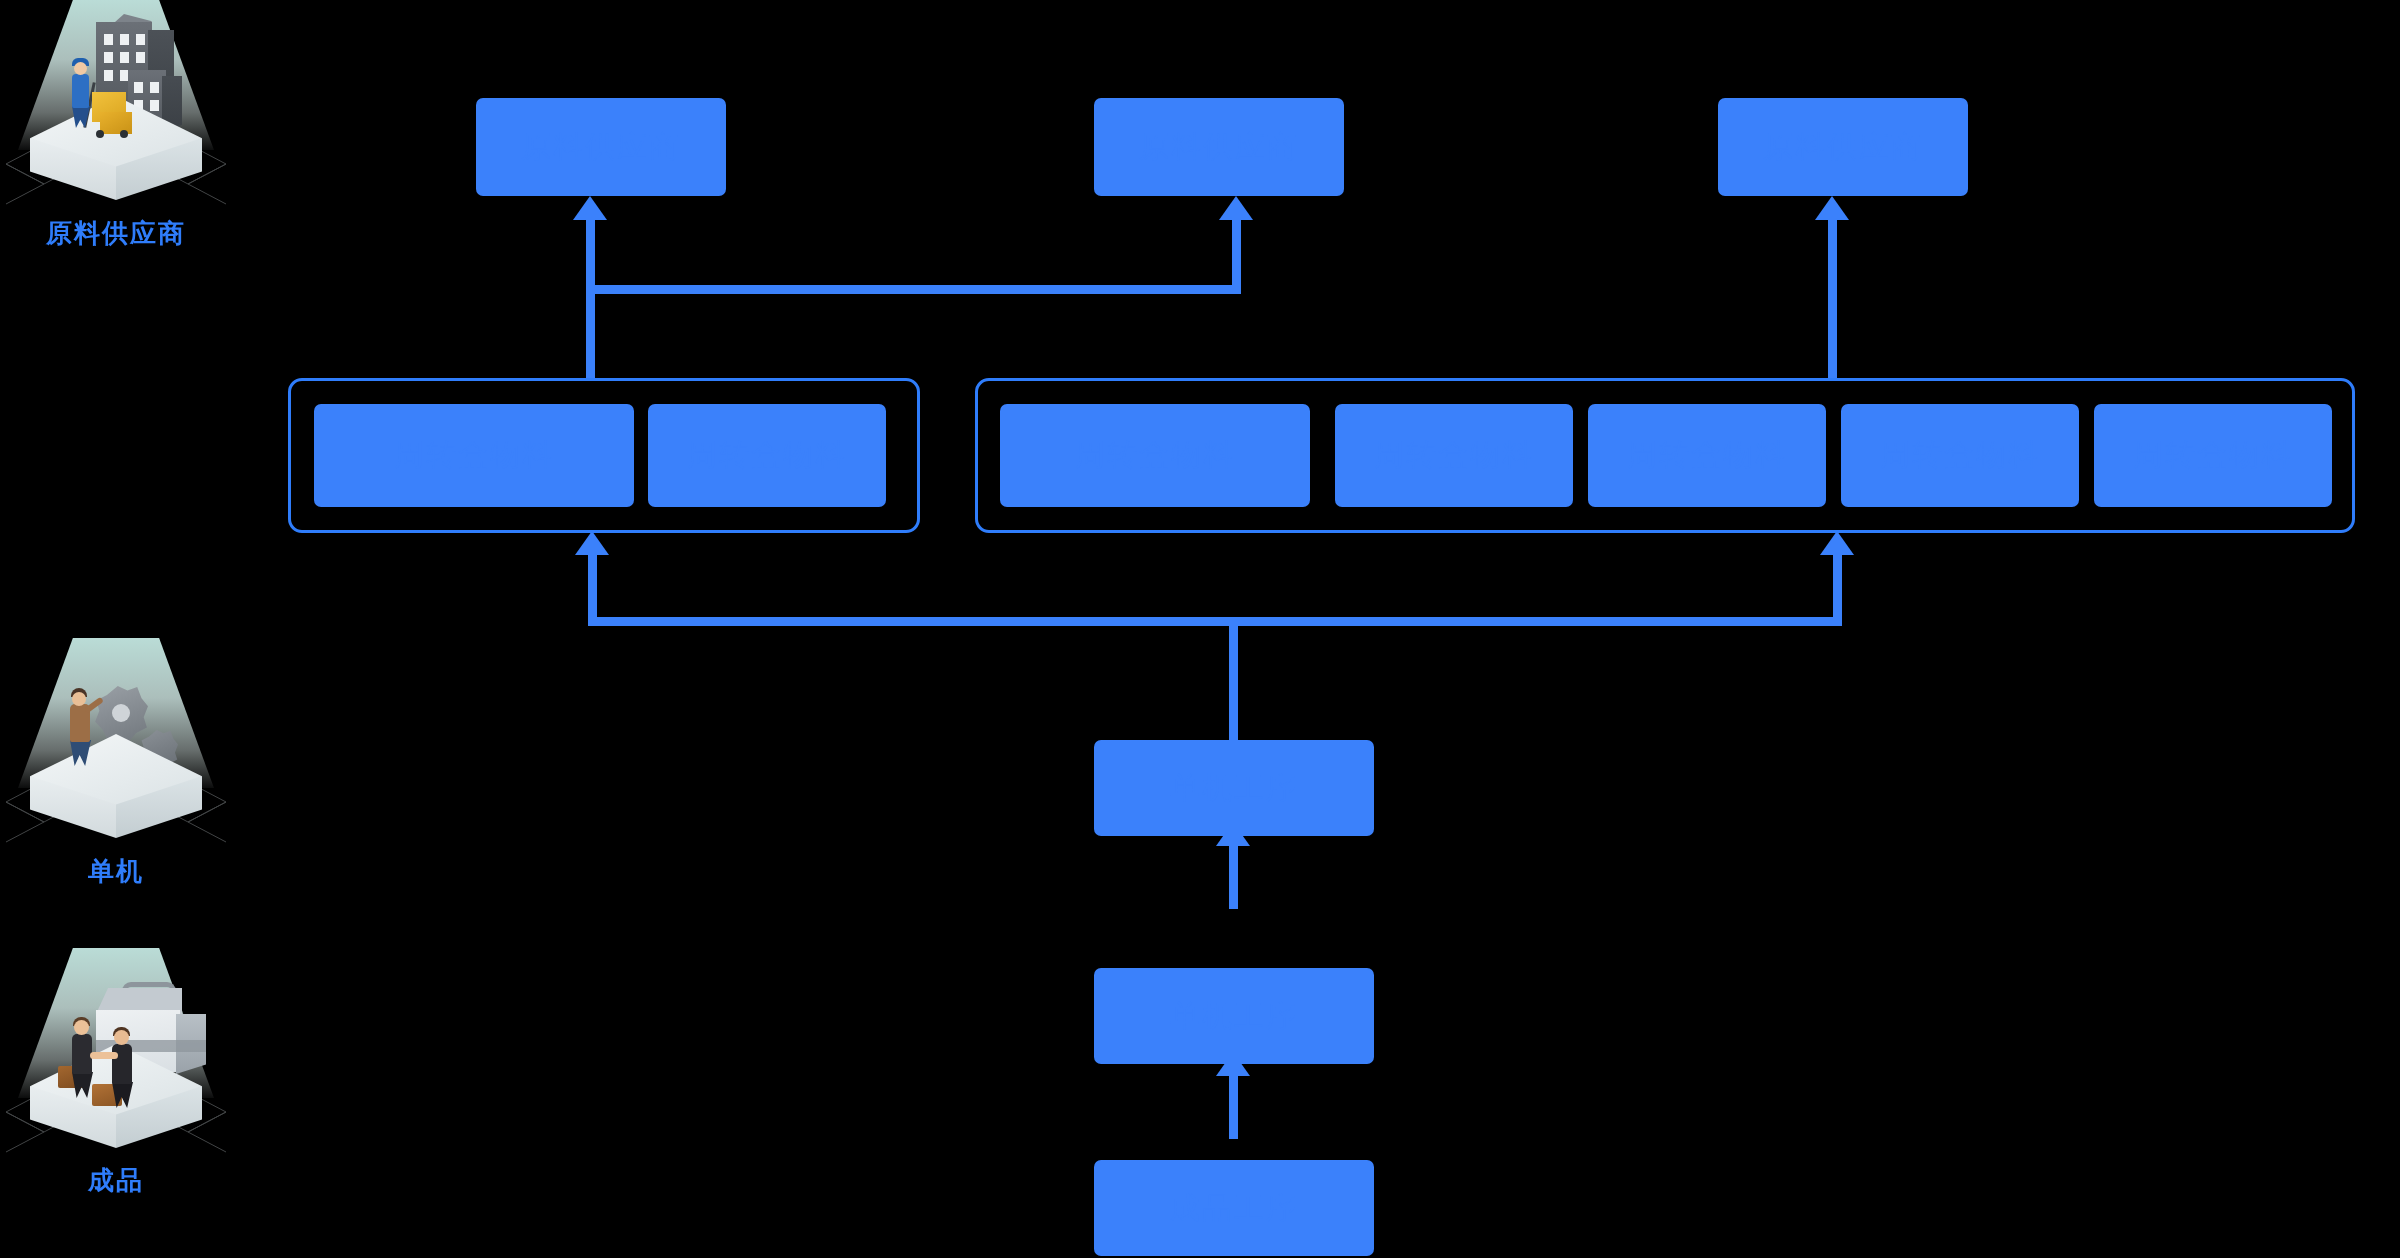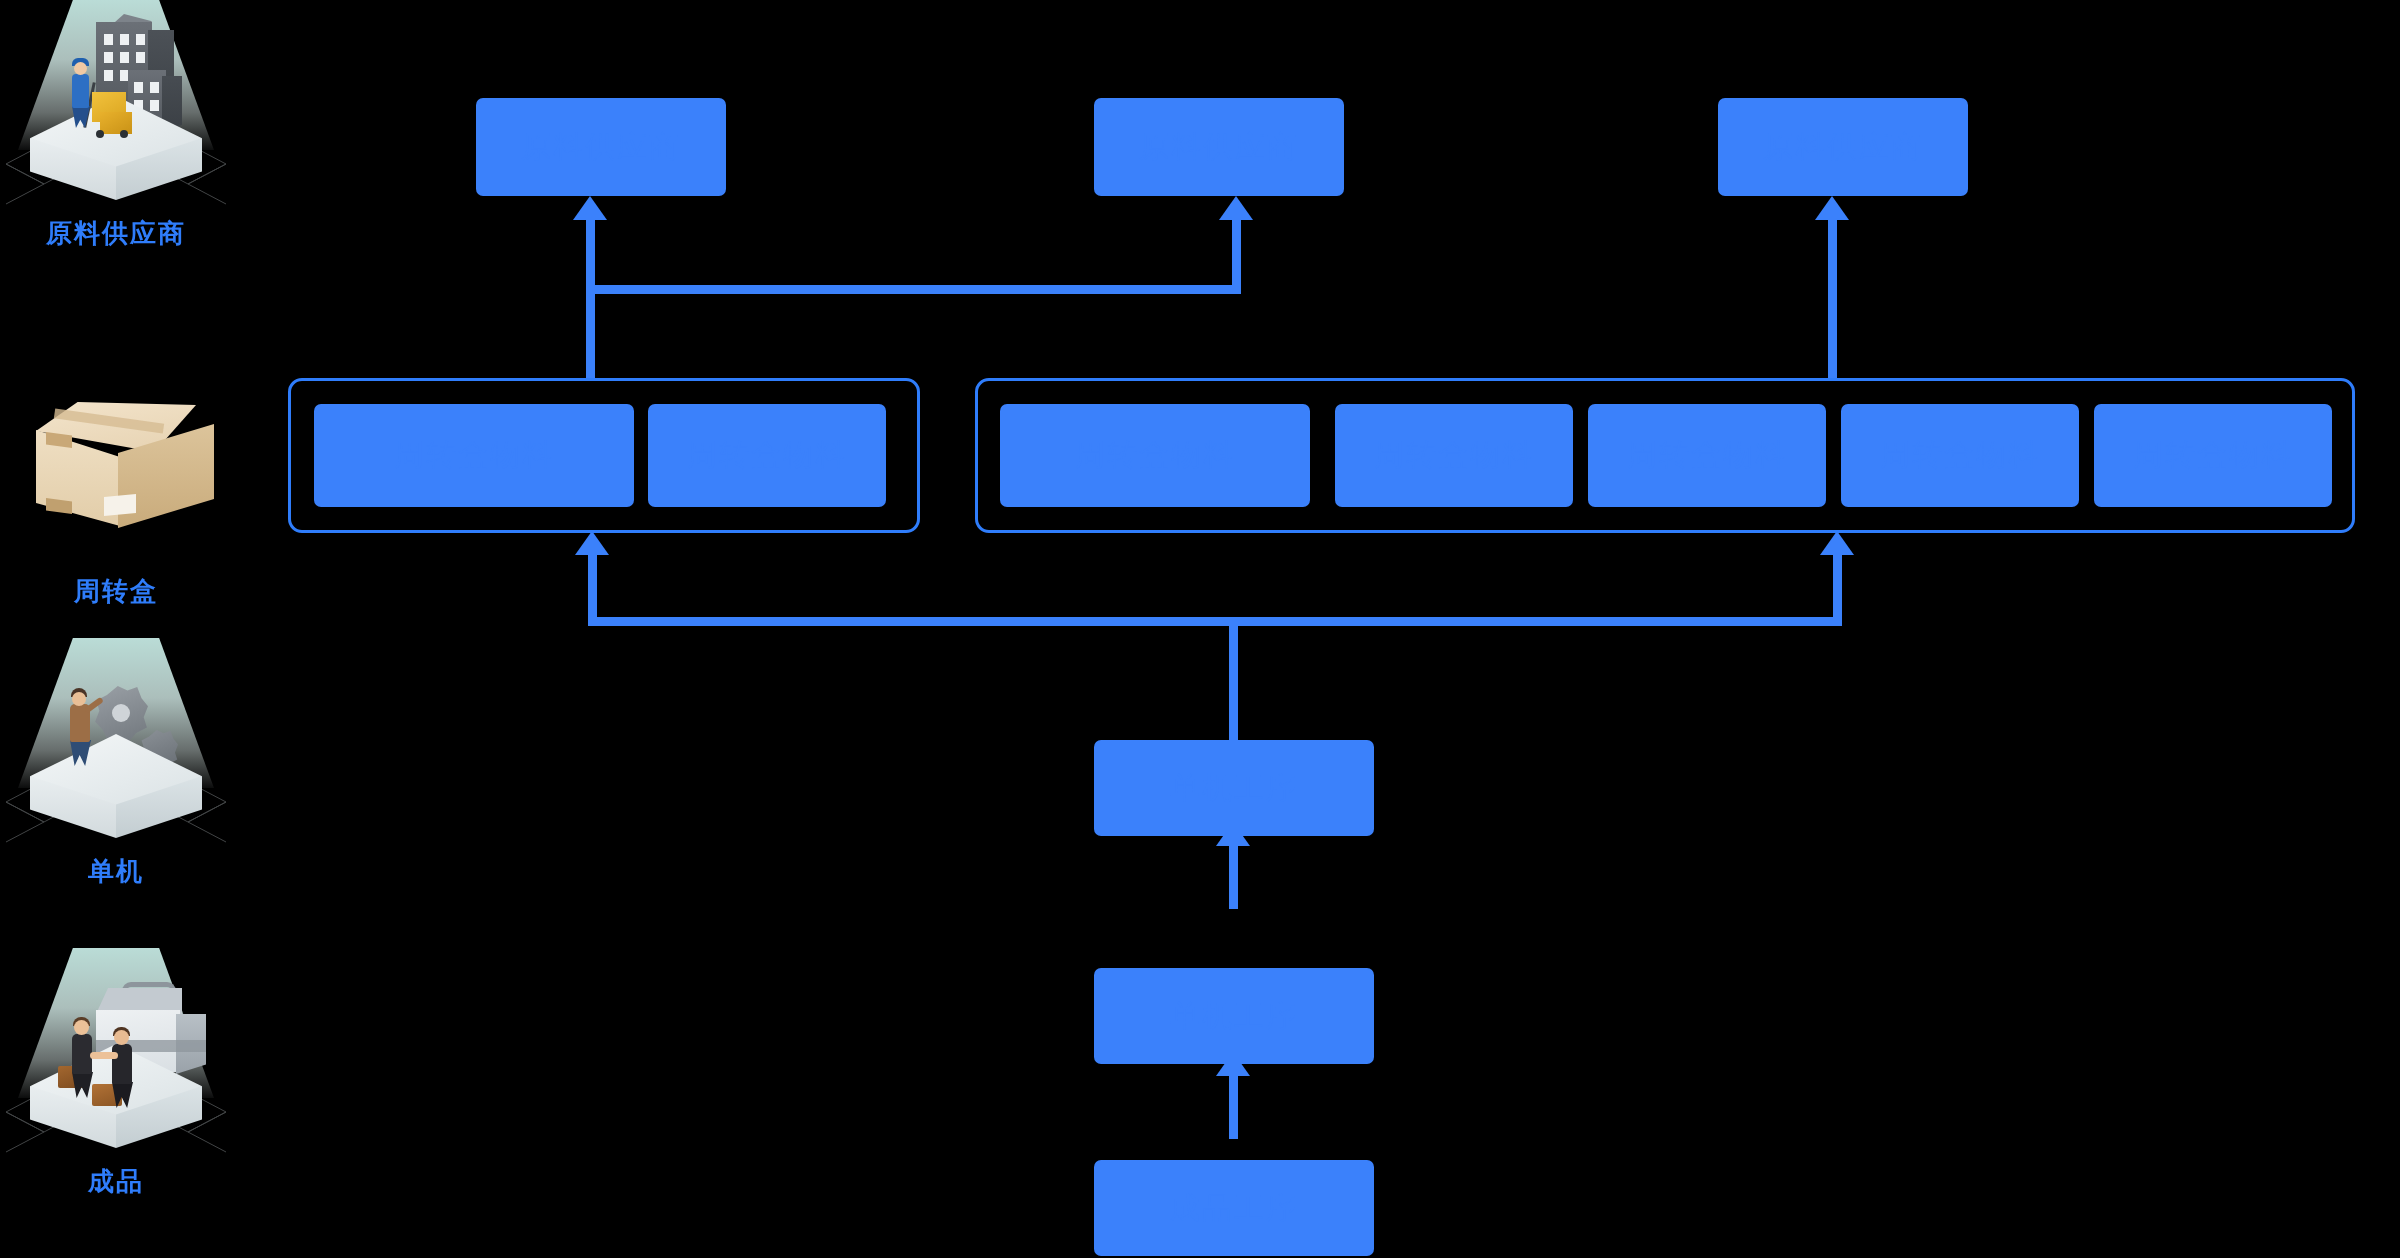--- a/index.html
+++ b/index.html
@@ -272,32 +272,20 @@
       <div class="cart-wheel" style="left:96px;"></div>
       <div class="cart-wheel" style="left:120px;"></div>
       <div class="worker-leg"></div>
       <div class="worker-body"></div>
       <div class="worker-cap"></div>
       <div class="worker-head"></div>
     </div>
     <div class="legend-label">原料供应商</div>
   </div>
 
-  <div class="legend-item" style="left:0px; top:358px;">
-    <div class="legend-art">
-      <div class="carton-top"></div>
-      <div class="carton-left"></div>
-      <div class="carton-right"></div>
-      <div class="carton-seam"></div>
-      <div class="carton-tab-a"></div>
-      <div class="carton-tab-b"></div>
-      <div class="carton-label"></div>
-    </div>
-    <div class="legend-label">周转盒</div>
-  </div>
 
   <div class="legend-item" style="left:0px; top:638px;">
     <div class="legend-art">
       <div class="ped-glow"></div>
       <svg class="ped-mesh" viewBox="0 0 224 86">
         <g stroke="#cfd8dc" stroke-width="1" fill="none" opacity="0.7">
           <path d="M2 44 L40 24 L78 44 L40 64 Z"></path>
           <path d="M146 44 L184 24 L222 44 L184 64 Z"></path>
           <path d="M2 44 L40 64 L2 84"></path>
           <path d="M222 44 L184 64 L222 84"></path>
@@ -311,21 +299,21 @@
       <div class="ped-face-r"></div>
       <div class="mech-leg"></div>
       <div class="mech-body"></div>
       <div class="mech-arm"></div>
       <div class="mech-hair"></div>
       <div class="mech-head"></div>
     </div>
     <div class="legend-label">单机</div>
   </div>
 
-  <div class="legend-item" style="left:0px; top:948px;">
+  <div class="legend-item" style="left:0px; top:948px;font-family:Liberation Serif, serif;">
     <div class="legend-art">
       <div class="ped-glow"></div>
       <svg class="ped-mesh" viewBox="0 0 224 86">
         <g stroke="#cfd8dc" stroke-width="1" fill="none" opacity="0.7">
           <path d="M2 44 L40 24 L78 44 L40 64 Z"></path>
           <path d="M146 44 L184 24 L222 44 L184 64 Z"></path>
           <path d="M2 44 L40 64 L2 84"></path>
           <path d="M222 44 L184 64 L222 84"></path>
         </g>
       </svg>

